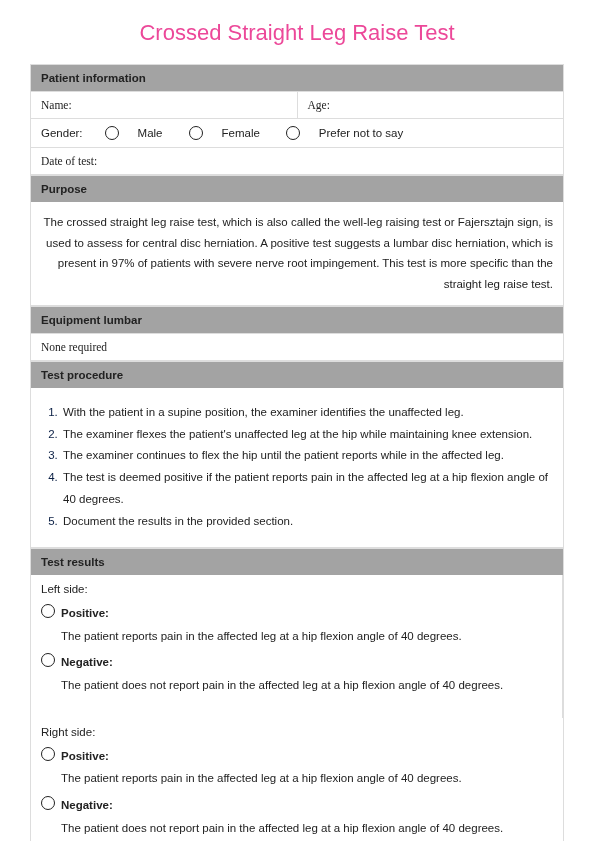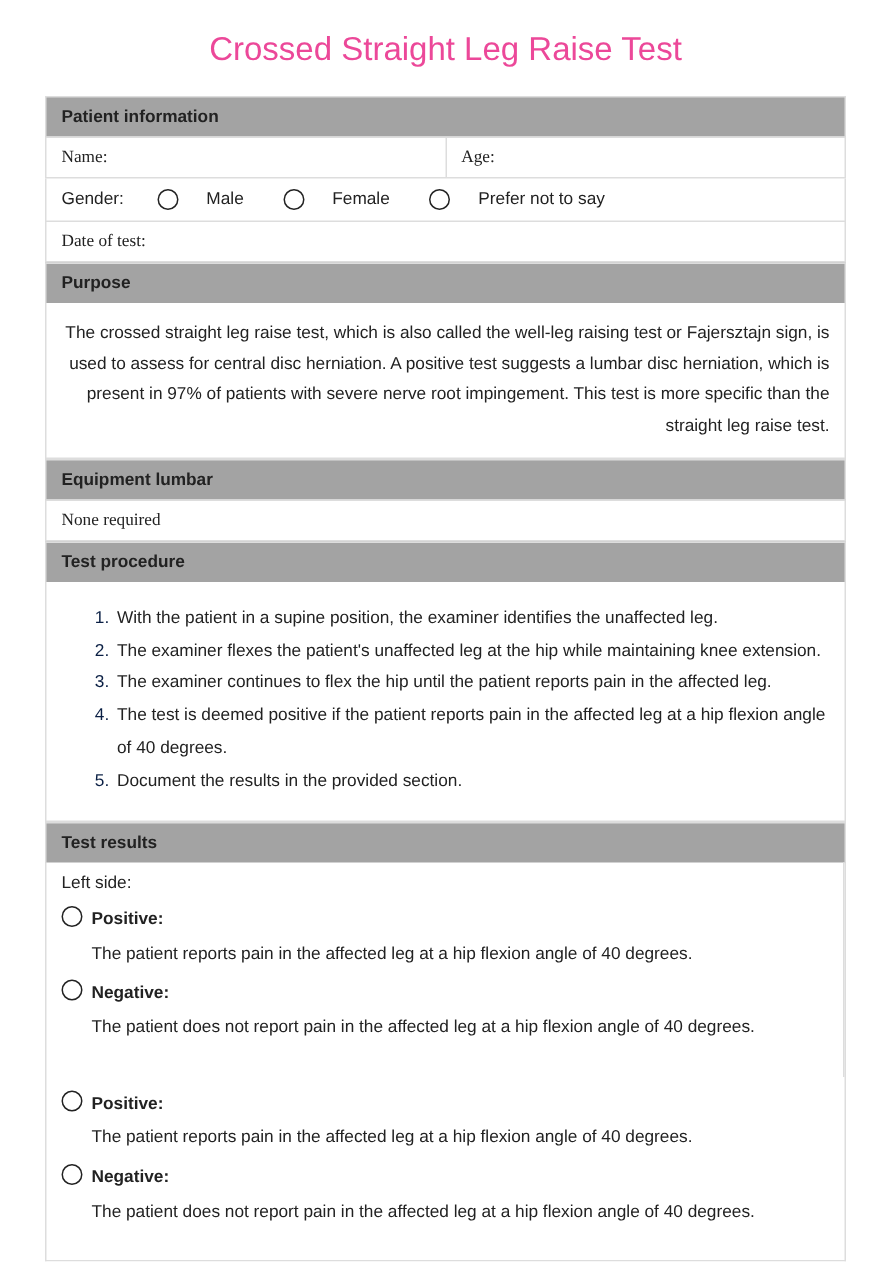--- a/index.html
+++ b/index.html
@@ -68,21 +68,20 @@
     border: 1px solid #ddd;
     border-top: none;
     padding: 14px 10px 14px 10px;
   }
   .steps ol {
     padding-left: 20px;
   }
   .steps li {
     line-height: 1.9;
     padding-left: 2px;
-    margin-left: 15px;
   }
   .steps li::marker {
     color: #0a1f44;
     font-weight: normal;
   }
   .results-wrap {
     display: flex;
     border: 1px solid #ddd;
     border-top: none;
     flex-direction: column;
@@ -138,21 +137,21 @@
 <div class="section-header">Equipment lumbar</div>
 <div class="row first">
   <div class="cell">None required</div>
 </div>
 
 <div class="section-header">Test procedure</div>
 <div class="steps">
   <ol>
     <li>With the patient in a supine position, the examiner identifies the unaffected leg.</li>
     <li>The examiner flexes the patient's unaffected leg at the hip while maintaining knee extension.</li>
-    <li>The examiner continues to flex the hip until the patient reports pain in the affected leg.</li>
+    <li>The examiner continues to flex the hip until the patient reports while in the affected leg.</li>
     <li>The test is deemed positive if the patient reports pain in the affected leg at a hip flexion angle of 40 degrees.</li>
     <li>Document the results in the provided section.</li>
   </ol>
 </div>
 
 <div class="section-header">Test results</div>
 <div class="results-wrap">
   <div class="results-col left">
     <div class="side-label">Left side:</div>
     <div class="result-opt">
@@ -164,20 +163,21 @@
     </div>
     <div class="result-opt">
       <span class="radio"></span>
       <div class="result-text">
         <span class="result-label">Negative:</span>
         <span class="result-desc">The patient does not report pain in the affected leg at a hip flexion angle of 40 degrees.</span>
       </div>
     </div>
   </div>
   <div class="results-col">
+    <div class="side-label">Right side:</div>
     <div class="result-opt">
       <span class="radio"></span>
       <div class="result-text">
         <span class="result-label">Positive:</span>
         <span class="result-desc">The patient reports pain in the affected leg at a hip flexion angle of 40 degrees.</span>
       </div>
     </div>
     <div class="result-opt">
       <span class="radio"></span>
       <div class="result-text">

